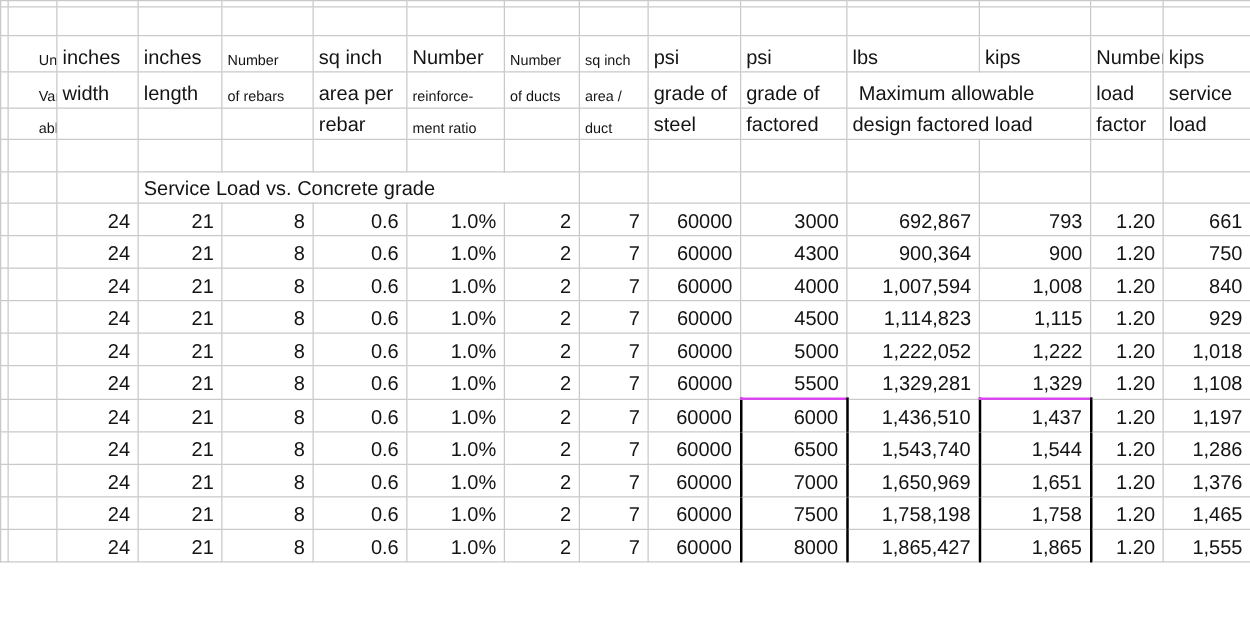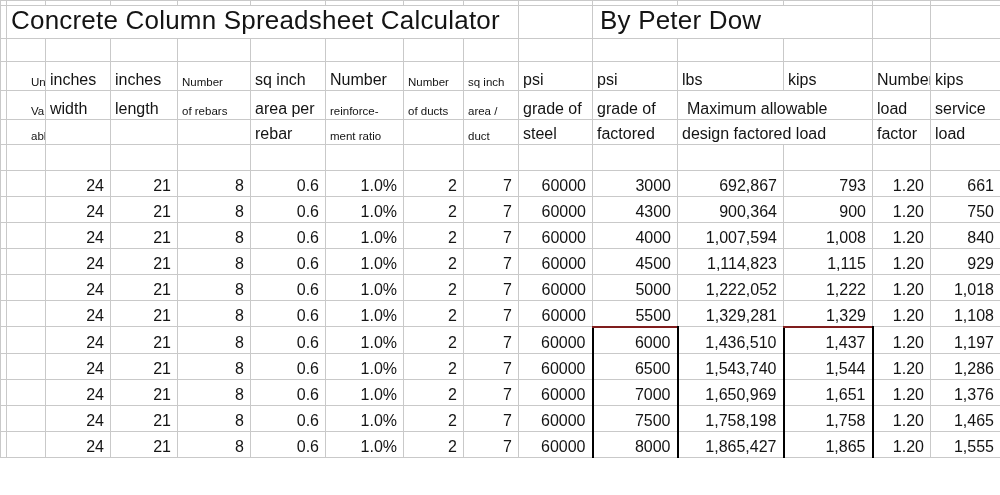--- a/index.html
+++ b/index.html
@@ -14,21 +14,21 @@
   .r2{height:21px}
   .rh1{height:27px}.rh2{height:27px}.rh3{height:23px}
   .rn{height:23px}.r7{height:24px}.rsvc{height:23px}
   .rd{height:24px}
   .sm{font-size:11.5px}
   .bg{font-size:16px}
   .ind{padding-left:9px}
   .cu{padding-left:24px}
   .num{text-align:right;padding-right:6px;padding-left:0}
   .sx{border-left:2px solid #000;border-right:2px solid #000}
-  .st{border-top:2px solid #7f1d1d}
+  .st{border-top:2px solid #d946ef}
 </style>
 </head>
 <body>
 
 <table>
   <colgroup>
     <col style="width:6px">
       <col style="width:39px">
       <col style="width:65px">
       <col style="width:67px">
@@ -56,28 +56,20 @@
         <td></td>
         <td></td>
         <td></td>
         <td></td>
         <td></td>
         <td></td>
         <td></td>
         <td></td>
       </tr>
 
-    <tr class="r1">
-      <td></td>
-      <td colspan="8" class="ttl">Concrete Column Spreadsheet Calculator</td>
-      <td></td>
-      <td colspan="3" class="ttl byline">By Peter Dow</td>
-      <td></td>
-      <td></td>
-    </tr>
 
     <tr class="r2">
         <td></td>
         <td></td>
         <td></td>
         <td></td>
         <td></td>
         <td></td>
         <td></td>
         <td></td>
@@ -154,20 +146,33 @@
         <td></td>
         <td></td>
         <td></td>
         <td></td>
         <td></td>
         <td></td>
         <td></td>
         <td></td>
       </tr>
 
+    <tr class="rsvc">
+      <td></td>
+      <td></td>
+      <td></td>
+      <td colspan="5" class="bg">Service Load vs. Concrete grade</td>
+    <td></td>
+        <td></td>
+        <td></td>
+        <td></td>
+        <td></td>
+        <td></td>
+        <td></td>
+      </tr>
 
     <tr class="rd">
         <td></td>
         <td></td>
         <td class="num">24</td>
         <td class="num">21</td>
         <td class="num">8</td>
         <td class="num">0.6</td>
         <td class="num">1.0%</td>
         <td class="num">2</td>

